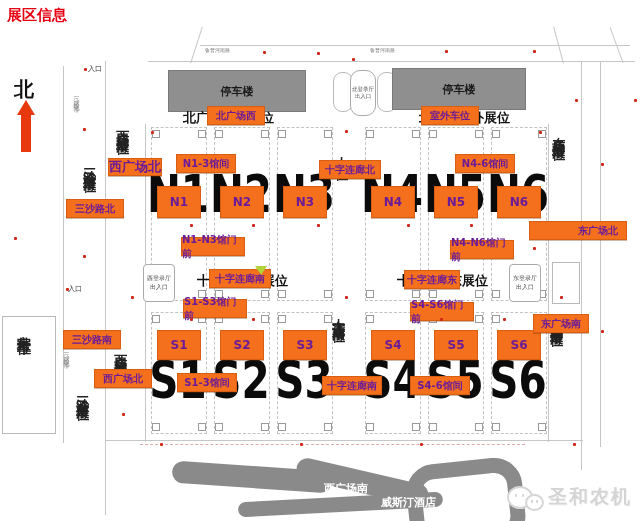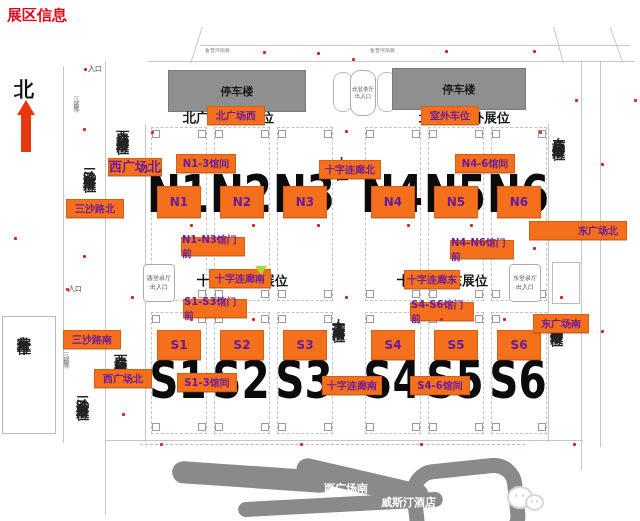--- a/index.html
+++ b/index.html
@@ -242,13 +242,14 @@
   <div class="abs riblabel" style="left:381px;top:495px;">威斯汀酒店</div>
 
   <div class="abs wm-bub" style="left:507px;top:486px;width:22px;height:19px;">
     <div class="abs wm-eye" style="left:6px;top:6px;"></div>
     <div class="abs wm-eye" style="left:13px;top:6px;"></div>
   </div>
   <div class="abs wm-bub" style="left:525px;top:494px;width:15px;height:13px;">
     <div class="abs wm-eye" style="left:4px;top:4px;"></div>
     <div class="abs wm-eye" style="left:9px;top:4px;"></div>
   </div>
+  <div class="abs wm-text" style="left:548px;top:484px;">圣和农机</div>
 </div>
 
 </body></html>

